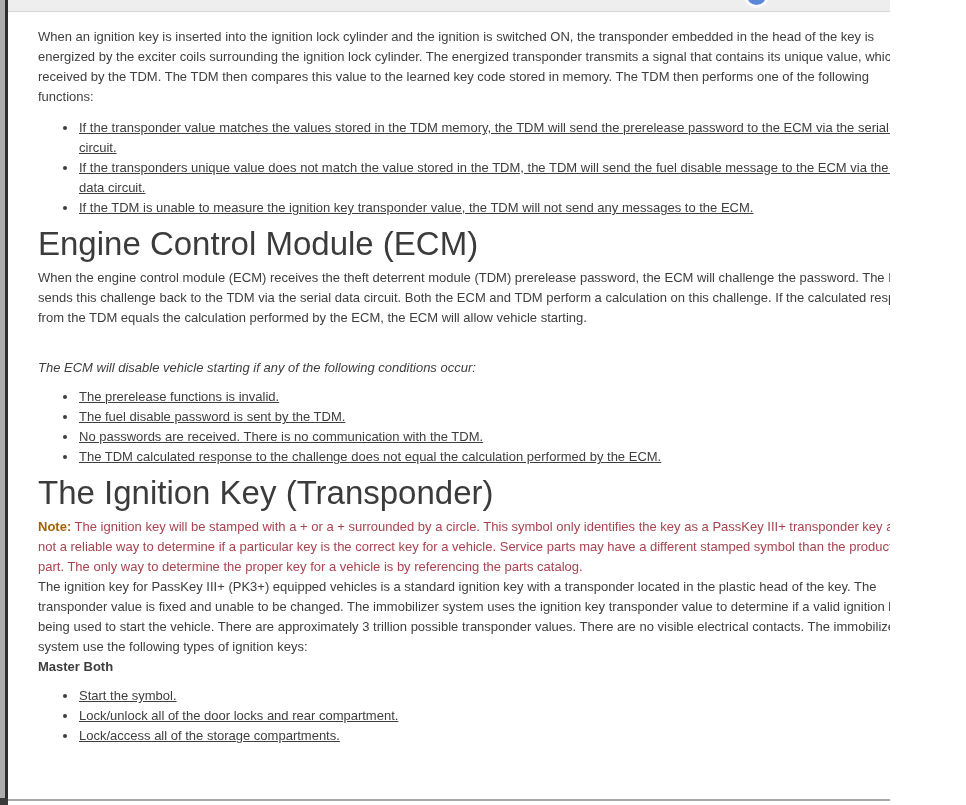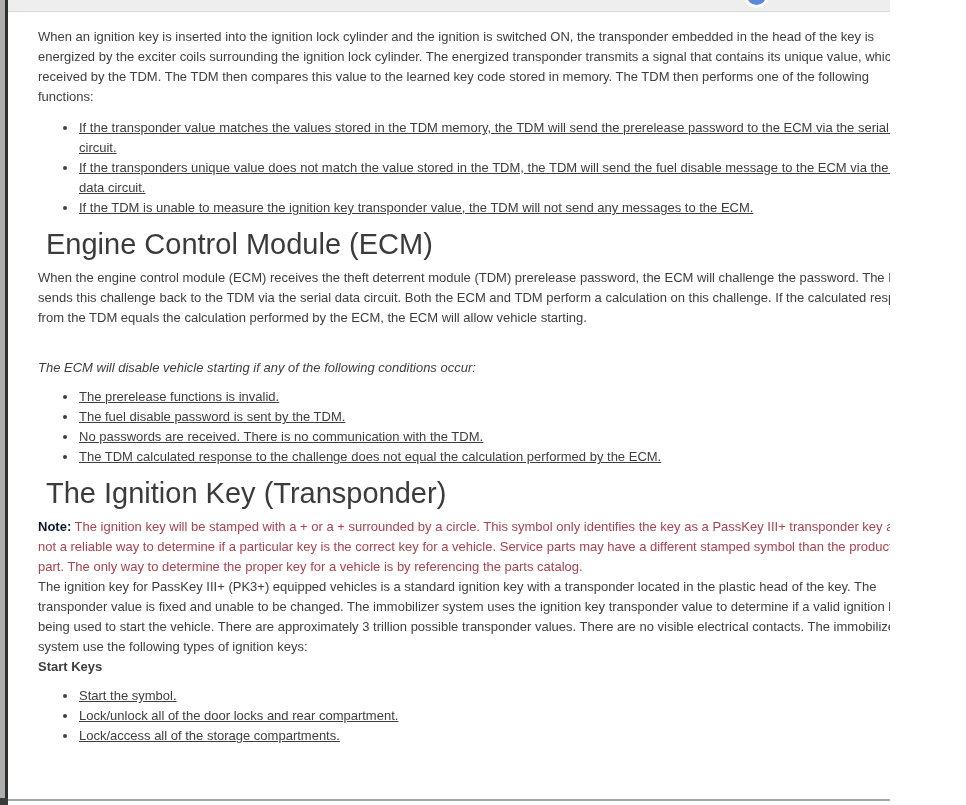--- a/index.html
+++ b/index.html
@@ -28,25 +28,25 @@
     color:#3e3e3e;font-size:13px;line-height:20px;
     overflow:hidden;
   }
   .content p{margin:0;}
   p.para{margin:0;}
   p.spaced-top{margin-top:30px;font-style:italic;}
   ul{margin:11px 0 0 0;padding:0 0 0 40px;text-decoration:underline;}
   ul.tight{margin-top:9px;}
   li{margin:0;padding:0 0 0 1px;}
   h1{
-    font-size:29px;line-height:32px;font-weight:300;color:#3b3b3b;
-    margin:10px 0 8px 8px;letter-spacing:0px;
+    font-size:33px;line-height:32px;font-weight:300;color:#3b3b3b;
+    margin:10px 0 8px 0;letter-spacing:0px;
   }
   .note{margin:0 0 7px 0;color:#a8434f;}
-  .note b{color:#0f172a;font-weight:bold;}
+  .note b{color:#a16207;font-weight:bold;}
   .subhead{font-weight:bold;margin-top:12px;}
   .after-subhead{margin-top:12px;}
   ul.master{margin-top:9px;}
 </style>
 </head>
 <body>
 
 <div id="screen">
 
   <div class="top-bar">
@@ -76,21 +76,21 @@
       <li>No passwords are received. There is no communication with the TDM.</li>
       <li>The TDM calculated response to the challenge does not equal the calculation performed by the ECM.</li>
     </ul>
 
     <h1>The Ignition Key (Transponder)</h1>
 
     <p class="note"><b>Note:</b><span> The ignition key will be stamped with a + or a + surrounded by a circle. This symbol only identifies the key as a PassKey III+ transponder key and is not a reliable way to determine if a particular key is the correct key for a vehicle. Service parts may have a different stamped symbol than the production part. The only way to determine the proper key for a vehicle is by referencing the parts catalog.</span></p>
 
     <p class="para">The ignition key for PassKey III+ (PK3+) equipped vehicles is a standard ignition key with a transponder located in the plastic head of the key. The transponder value is fixed and unable to be changed. The immobilizer system uses the ignition key transponder value to determine if a valid ignition key is being used to start the vehicle. There are approximately 3 trillion possible transponder values. There are no visible electrical contacts. The immobilizer system use the following types of ignition keys:</p>
 
-    <p class="subhead">Start Keys</p>
+    <p class="subhead">Master Both</p>
 
 
     <ul class="master">
       <li>Start the symbol.</li>
       <li>Lock/unlock all of the door locks and rear compartment.</li>
       <li>Lock/access all of the storage compartments.</li>
     </ul>
 
   </div>
 

